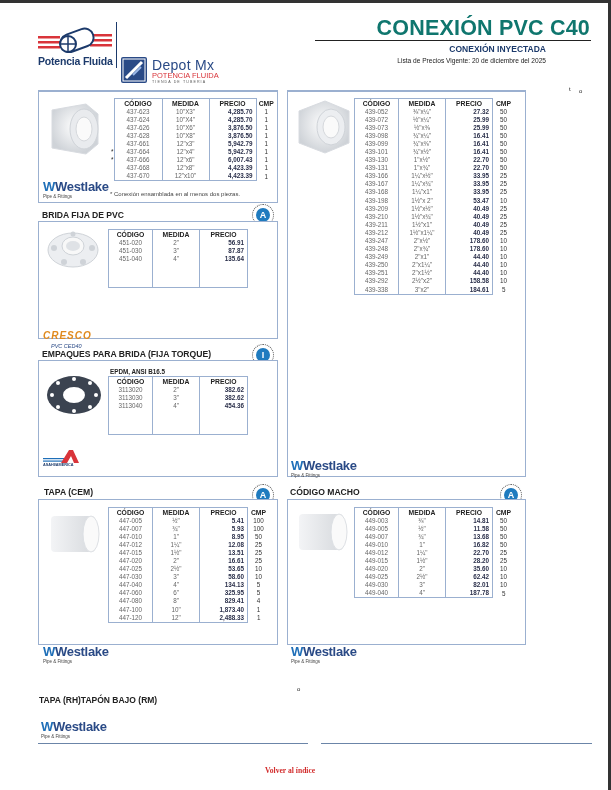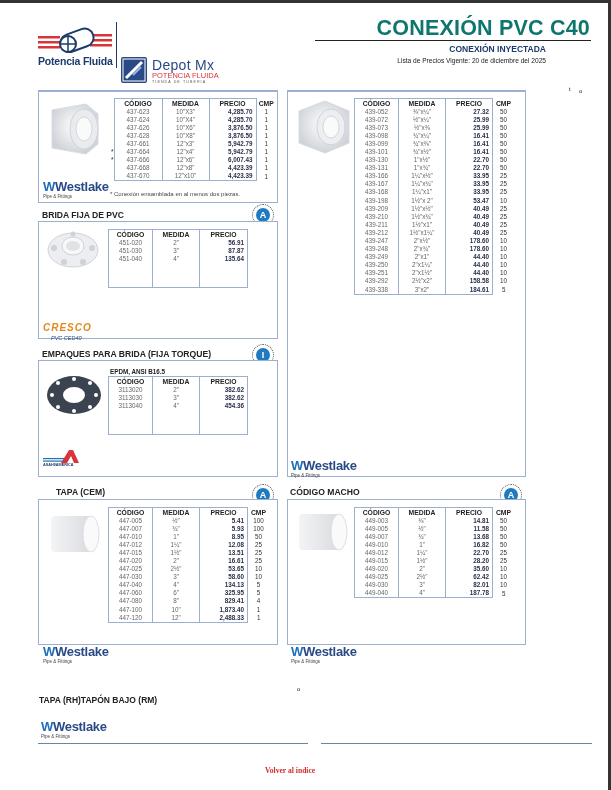--- a/index.html
+++ b/index.html
@@ -45,21 +45,21 @@
   .badge { position: absolute; width: 22px; height: 22px; }
   .badge .circle { position: absolute; left: 4px; top: 4px; width: 14px; height: 14px; border-radius: 50%; background: #1f7bbf; color: #fff; font-weight: bold; font-size: 9px; text-align: center; line-height: 14px; }
   .badge .ring { position: absolute; left: 0; top: 0; width: 22px; height: 22px; border-radius: 50%; border: 1px dotted #555; }
 
   
   .img-reducer { position: absolute; }
   .westlake { position: absolute; white-space: nowrap; }
   .westlake .wl { font-size: 13px; font-weight: bold; color: #2a4a86; letter-spacing: -0.3px; }
   .westlake .wl-w { color: #1f6fb8; }
   .westlake .wl-sub { display: block; font-size: 4.5px; color: #444; margin-top: -1px; }
-  .cresco { position: absolute; }
+  .cresco { position: absolute; margin-top: 8px; }
   .cresco .c1 { font-size: 10px; font-weight: bold; color: #e08a1e; letter-spacing: 1px; font-style: italic; }
   .cresco .c2 { display: block; font-size: 5.5px; color: #2a4a86; font-style: italic; padding-left: 8px; }
   .asahi { position: absolute; }
   .asahi .a-text { position: absolute; left: 0; top: 13px; font-size: 3.8px; font-weight: bold; color: #1c3a6b; white-space: nowrap; }
 
   .footer-rule { position: absolute; height: 1px; background: #6b85a8; }
   .bottom-title { left: 39px; top: 695px; font-size: 8.5px; font-weight: bold; color: #222; }
   .volver { left: 265px; top: 766px; font-size: 7.6px; font-weight: bold; color: #d22c2c; text-decoration: none; font-family: Liberation Serif, serif; }
   .pagenum { left: 544px; top: 765px; font-size: 8.6px; color: #222; margin-top: 30px; }
 </style>
@@ -491,21 +491,21 @@
         <td class="price bl br bb">184.61</td>
         <td class="cmp">5</td>
       </tr>
     </tbody>
 </table>
 <div class="westlake" style="left:291px;top:456px;">
   <span class="wl"><span class="wl-w">W</span><span>Westlake</span></span>
   <span class="wl-sub">Pipe &amp; Fittings</span>
 </div>
 
-<div class="section-title" style="left:56px;top:487px;">TAPA (CEM)</div>
+<div class="section-title" style="left:44px;top:487px;">TAPA (CEM)</div>
 <div class="badge" style="left:252px;top:484px;">
   <div class="ring"></div>
   <div class="circle">A</div>
 </div>
 <div class="panel" style="left:38px;top:499px;width:240px;height:146px;"></div>
 <svg class="abs" style="left:47px;top:510px;" width="54" height="46" viewBox="0 0 54 46">
   <defs>
       <linearGradient id="g3" x1="0" x2="1">
         <stop offset="0%" stop-color="#f3f4f6"></stop>
         <stop offset="100%" stop-color="#d6d9dd"></stop>

